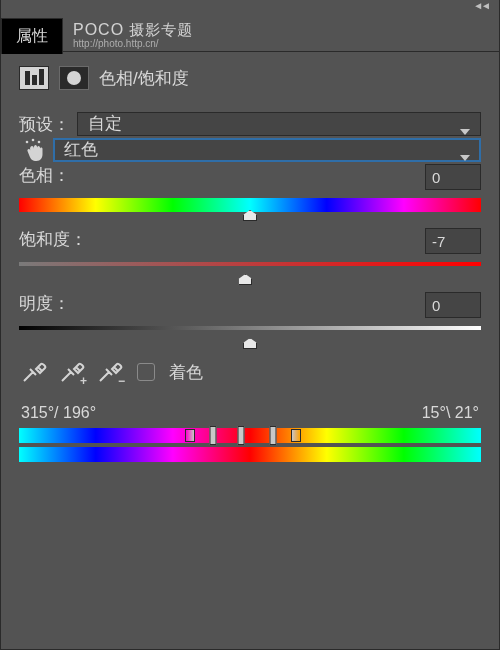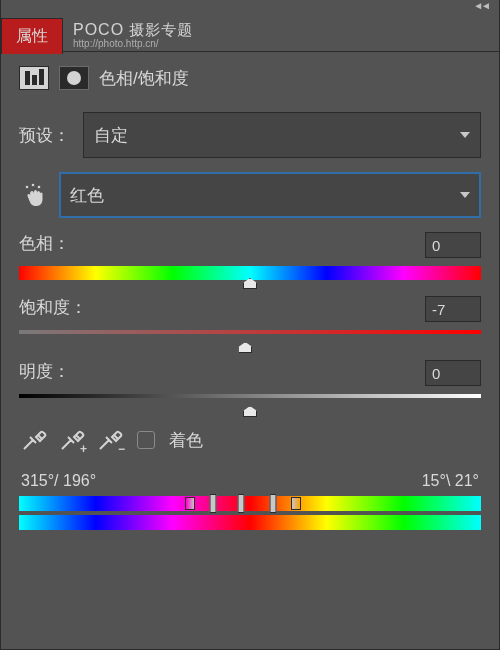--- a/index.html
+++ b/index.html
@@ -1,36 +1,36 @@
 <!DOCTYPE html>
 <html><head>
 <meta charset="utf-8">
 <style>
 *{margin:0;padding:0;box-sizing:border-box;font-family:"Microsoft YaHei",sans-serif;-webkit-font-smoothing:none}
 body{background:#535353;width:500px;height:650px;overflow:hidden}
 .panel{border:1px solid #2a2a2a;border-top:none;height:650px;background:#535353;position:relative}
 .collapse-bar{height:18px;text-align:right;padding-right:10px;color:#bfbfbf;font-size:10px;letter-spacing:-2px}
 .tab-row{height:34px;display:flex;align-items:center;border-bottom:1px solid #2a2a2a}
-.tab{background:#b91c1c;color:#d9d9d9;font-size:16px;padding:7px 14px;border:1px solid #2a2a2a;border-bottom:none;position:relative;top:1px}
+.tab{background:#000000;color:#d9d9d9;font-size:16px;padding:7px 14px;border:1px solid #2a2a2a;border-bottom:none;position:relative;top:1px}
 .wm{margin-left:10px;opacity:.85}
 .wm-t{color:#e8e8e8;font-size:15px;letter-spacing:1px}
 .wm-t b{font-weight:400;font-size:16px}
 .wm-s{color:#bdbdbd;font-size:10px;margin-top:-2px}
 .body{padding:14px 18px 0 18px;color:#d9d9d9;font-size:17px}
 .hdr{display:flex;align-items:center;gap:10px;margin-bottom:22px}
 .icon-box{width:30px;height:24px;background:#d4d4d4;display:flex;align-items:center;justify-content:center;border:1px solid #2a2a2a}
 .icon-hs{display:flex;gap:2px}
 .icon-hs span{width:5px;height:14px;background:#2a2a2a}
 .icon-hs span:nth-child(2){height:10px;margin-top:4px}
 .icon-hs span:nth-child(3){height:16px;margin-top:-2px}
 .icon-mask{width:30px;height:24px;background:#2a2a2a;border:1px solid #6a6a6a;display:flex;align-items:center;justify-content:center}
 .icon-mask span{width:14px;height:14px;border-radius:50%;background:#d4d4d4}
-.row{display:flex;align-items:center;margin-bottom:14px;gap:10px}
+.row{display:flex;align-items:center;gap:4px}
 .lbl{min-width:54px}
-.select{flex:1;height:46px;background:#454545;border:1px solid #2a2a2a;display:flex;align-items:center;justify-content:space-between;padding:0 10px;color:#d9d9d9}
+.select{flex:1;height:24px;background:#454545;border:1px solid #2a2a2a;display:flex;align-items:flex-end;justify-content:space-between;padding:0 10px;color:#d9d9d9}
 .select.sel-active{border:1px solid #2f6ea8;box-shadow:inset 0 0 0 1px #2f6ea8}
 .chev{width:0;height:0;border-left:5px solid transparent;border-right:5px solid transparent;border-top:6px solid #c8c8c8}
 .hand{width:30px;height:28px;display:flex;align-items:center;justify-content:center}
 .hand svg{width:26px;height:26px}
 .slider-block{margin-bottom:16px}
 .slider-head{display:flex;justify-content:space-between;align-items:flex-start;margin-bottom:8px}
 .val{width:56px;height:26px;background:#454545;border:1px solid #2a2a2a;color:#d9d9d9;font-size:15px;text-align:left;padding:2px 6px}
 .track{height:14px;position:relative;margin-bottom:2px}
 .hue-grad{height:14px;background:linear-gradient(to right,#ff0000 0%,#ffff00 16.6%,#00ff00 33.3%,#00ffff 50%,#0000ff 66.6%,#ff00ff 83.3%,#ff0000 100%)}
 .sat-grad{height:4px;background:linear-gradient(to right,#7a7a7a,#ff0000);margin-top:5px}

